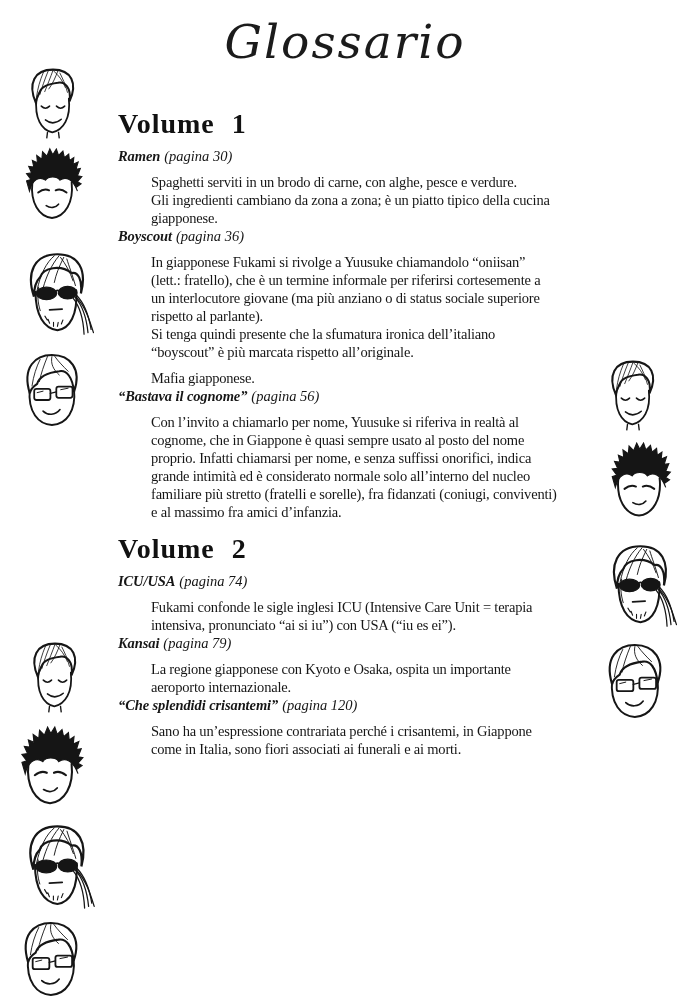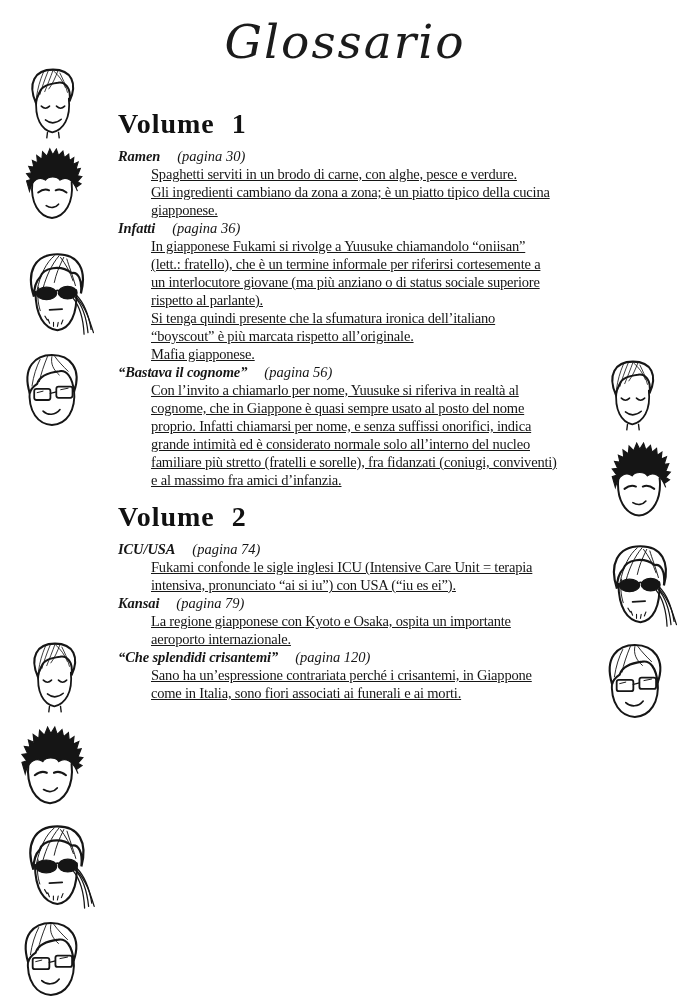--- a/index.html
+++ b/index.html
@@ -14,24 +14,24 @@
   }
   .content { position:absolute; left:118px; top:96px; width:472px; }
   .volume-heading {
     font-size:28px; font-weight:bold; margin:12px 0 7px 0;
     letter-spacing:1px; word-spacing:9px; color:#111;
   }
   .volume-2 { margin-top:12px; }
   .entry { margin:0; }
   .entry-term-line { font-size:14.5px; line-height:18px; font-style:italic; white-space:pre; }
   .term { font-weight:bold; letter-spacing:-0.1px; }
-  .page-ref { margin-left:17px; }
+  .page-ref { margin-left:4px; }
   .entry-desc {
-    font-size:14.5px; line-height:18px; margin:0 0 0 33px;
-    white-space:pre; letter-spacing:-0.2px;text-decoration:underline;
+    font-size:14.5px; line-height:18px; margin:8px 0 0 33px;
+    white-space:pre; letter-spacing:-0.2px;
   }
   .face { position:absolute; }
   .face svg { display:block; width:100%; height:100%; }
   
   .f-l1 { left:22px;  top:62px;  width:62px; height:80px; }
   .f-l2 { left:16px;  top:146px; width:72px; height:80px; }
   .f-l3 { left:18px;  top:248px; width:82px; height:94px; }
   .f-l4 { left:18px;  top:348px; width:70px; height:90px; }
   .f-l5 { left:24px;  top:636px; width:62px; height:80px; }
   .f-l6 { left:14px;  top:724px; width:72px; height:88px; }
@@ -128,21 +128,21 @@
       <h2 class="volume-heading">Volume 1</h2>
 
       <div class="entry">
         <div class="entry-term-line"><span class="term">Ramen</span><span class="page-ref">(pagina 30)</span></div>
         <div class="entry-desc">Spaghetti serviti in un brodo di carne, con alghe, pesce e verdure.
 Gli ingredienti cambiano da zona a zona; è un piatto tipico della cucina
 giapponese.</div>
       </div>
 
       <div class="entry">
-        <div class="entry-term-line"><span class="term">Infatti</span><span class="page-ref">(pagina 36)</span></div>
+        <div class="entry-term-line"><span class="term">Boyscout</span><span class="page-ref">(pagina 36)</span></div>
         <div class="entry-desc">In giapponese Fukami si rivolge a Yuusuke chiamandolo “oniisan”
 (lett.: fratello), che è un termine informale per riferirsi cortesemente a
 un interlocutore giovane (ma più anziano o di status sociale superiore
 rispetto al parlante).
 Si tenga quindi presente che la sfumatura ironica dell’italiano
 “boyscout” è più marcata rispetto all’originale.</div>
       </div>
 
       <div class="entry">
         <div class="entry-desc">Mafia giapponese.</div>

